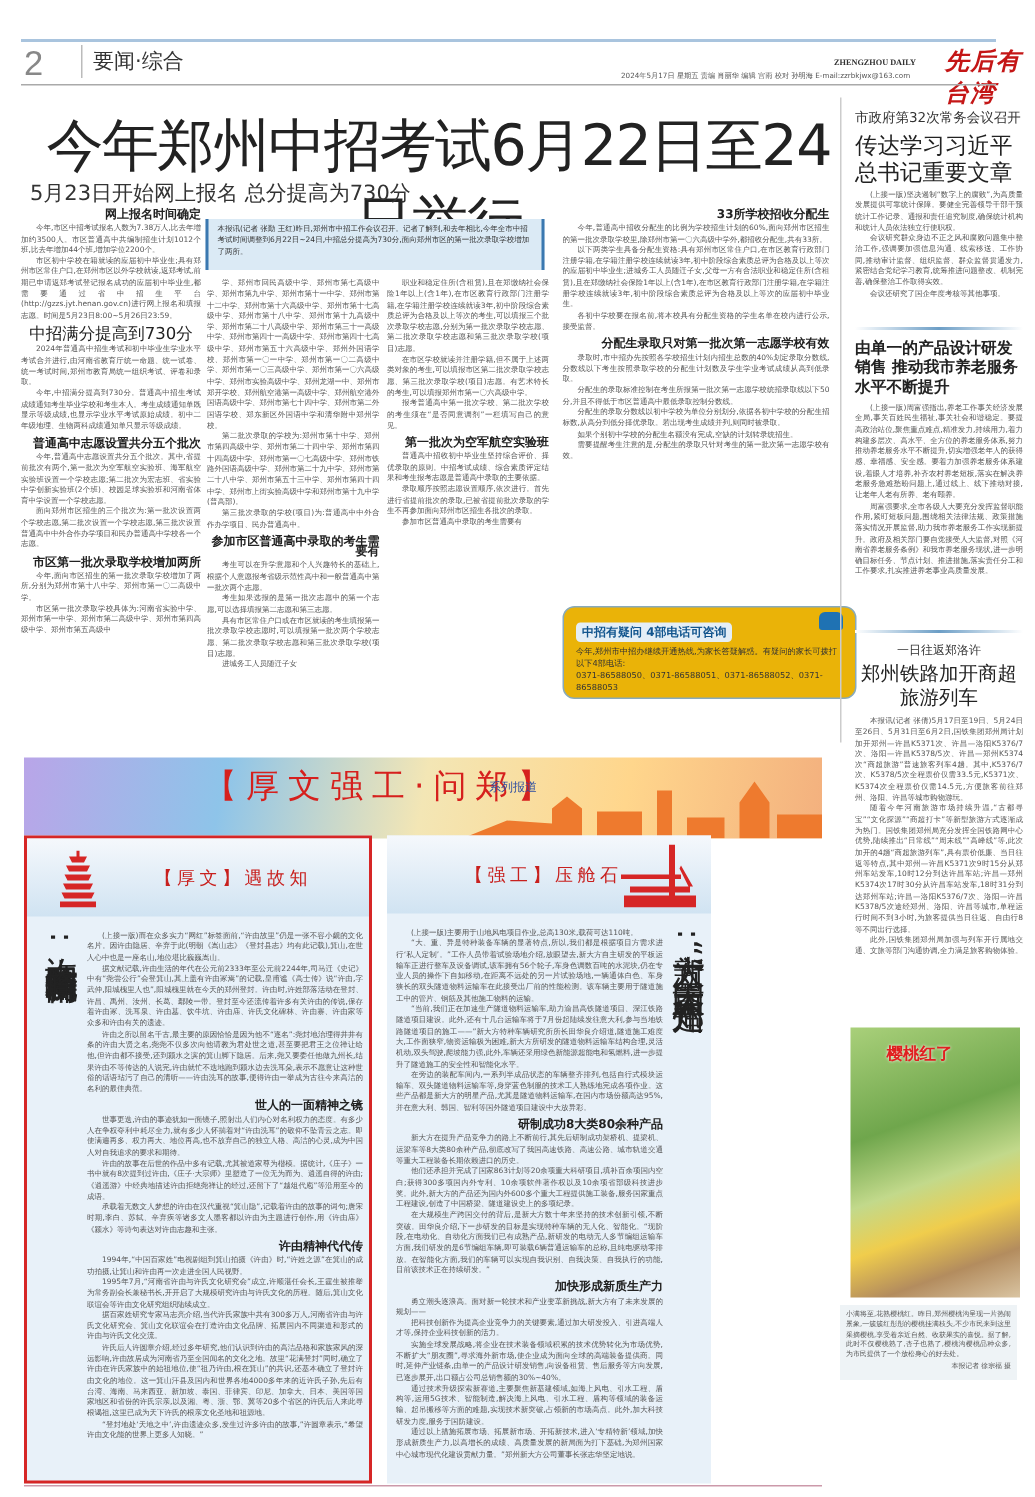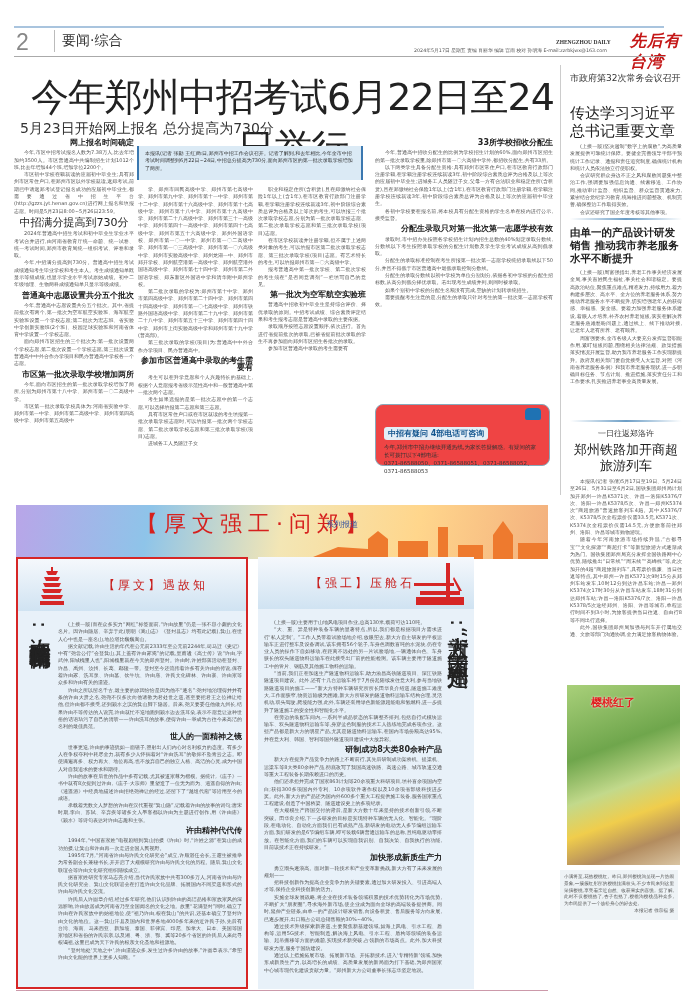--- a/index.html
+++ b/index.html
@@ -14,21 +14,21 @@
 .logo{left:630px;top:31px;font-family:"DejaVu Serif",serif;color:#c41616;font-size:16px;font-weight:bold;font-style:italic;letter-spacing:1px}
 .header-bottom{left:14px;top:56px;width:650px;height:1px;background:#aaa}
 .headline{left:20px;top:72px;width:545px;text-align:center;font-size:38px;color:#222;letter-spacing:-1px}
 .subhead{left:20px;top:120px;width:545px;font-size:14px;color:#333}
 .col{font-size:5px;line-height:7.3px;color:#555;text-align:justify}
 .col p{text-indent:2em}
 .h3{font-size:8px;font-weight:bold;text-align:right;color:#222;margin:3px 0}
 .h3b{font-size:11px;text-align:center;color:#222;margin:4px 0}
 .lede{left:137px;top:146px;width:226px;height:34px;background:#dbeaf5;border-left:2px solid #3b78b0;border-right:2px solid #3b78b0;padding:4px 6px;font-size:5px;line-height:7.3px;color:#333}
 .vsep{width:1px;background:#ccc}
-.hotline{left:375px;top:404px;width:175px;height:62px;border:1px solid #8ab;border-radius:8px;padding:16px 8px;background:#ef4444}
+.hotline{left:375px;top:404px;width:196px;height:62px;border:1px solid #8ab;border-radius:8px;padding:4px 8px;background:#eab308}
 .hotline-title{font-size:8px;color:#12558e;font-weight:bold;background:#e4eef6;display:inline-block;padding:1px 4px;border-radius:3px}
 .phone-icon{position:absolute;right:8px;top:3px;width:16px;height:12px;background:#1f72b3;border-radius:4px 4px 2px 2px}
 .hotline-body{font-size:5.5px;line-height:8px;color:#333;margin-top:3px}
 .right-rule{height:2px;background:linear-gradient(90deg,#fff,#6c9ec6,#fff)}
 .banner{left:16px;top:505px;width:532px;height:54px;background:linear-gradient(100deg,#b9a5e8 0%,#8ec4e9 25%,#f3e6b5 50%,#ffd68c 75%,#f3b07e 100%);overflow:hidden}
 .banner-title{position:absolute;left:120px;top:4px;font-size:22px;color:#d6201d;letter-spacing:6px}
 .banner-sub{position:absolute;left:310px;top:14px;font-size:8px;color:#2d4da0}
 .skyline{position:absolute;right:0;bottom:0;width:240px;height:40px}
 .panel1{left:16px;top:557px;width:232px;height:432px;border:2px solid #d62626;background:#e8f1f9}
 .panel2{left:258px;top:557px;width:216px;height:432px;background:#e8f1f9}
@@ -111,21 +111,21 @@
   <div class="hotline-body">
     <div>今年,郑州市中招办继续开通热线,为家长答疑解惑。有疑问的家长可拨打以下4部电话:</div>
     <div>0371-86588050、0371-86588051、0371-86588052、0371-86588053</div>
   </div>
 </div>
 
 <div class="abs vsep" style="left:560px;top:65px;height:430px"></div>
 
 <div class="abs" style="left:570px;top:72px;width:112px">
   <div style="font-size:9px;color:#333">市政府第32次常务会议召开</div>
-  <div style="font-size:15px;line-height:18px;color:#222;margin-top:19px">传达学习习近平总书记重要文章</div>
+  <div style="font-size:15px;line-height:18px;color:#222;margin-top:3px">传达学习习近平总书记重要文章</div>
   <div class="col" style="margin-top:3px">
     <p>(上接一版)坚决遏制“数字上的腐败”,为高质量发展提供可靠统计保障。要健全完善领导干部干预统计工作记录、通报和责任追究制度,确保统计机构和统计人员依法独立行使职权。</p>
     <p>会议研究群众身边不正之风和腐败问题集中整治工作,强调要加强信息沟通、线索移送、工作协同,推动审计监督、组织监督、群众监督贯通发力,紧密结合党纪学习教育,统筹推进问题整改、机制完善,确保整治工作取得实效。</p>
     <p>会议还研究了国企年度考核等其他事项。</p>
   </div>
 </div>
 <div class="abs right-rule" style="left:570px;top:218px;width:112px"></div>
 
 <div class="abs" style="left:570px;top:226px;width:112px">
   <div style="font-size:10.5px;line-height:13px;color:#222;font-weight:bold">由单一的产品设计研发销售 推动我市养老服务水平不断提升</div>

